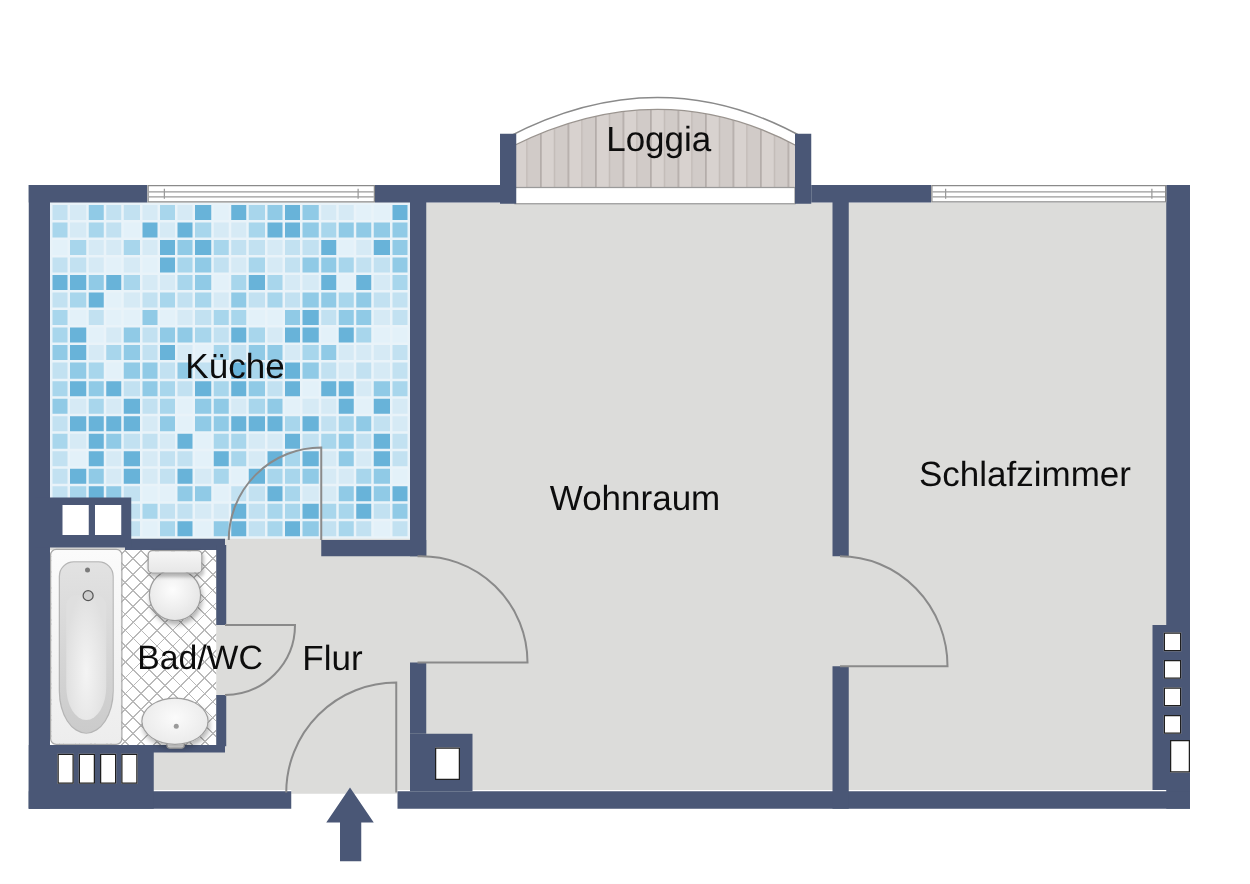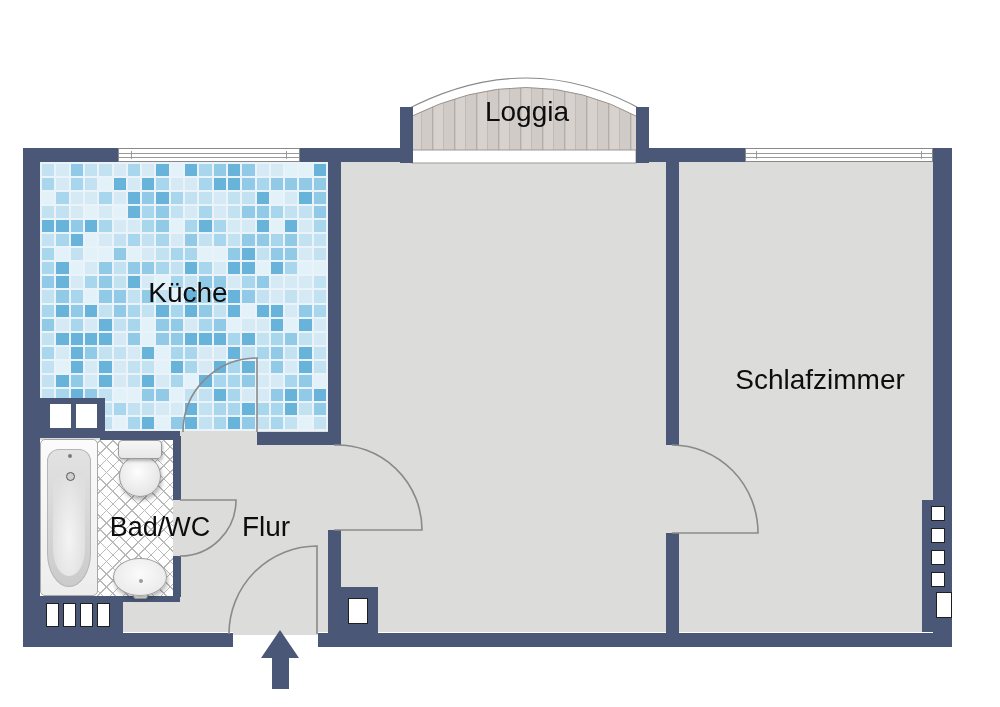--- a/index.html
+++ b/index.html
@@ -566,17 +566,18 @@
       <path d="M 180,500 L 236,500 A 56,56 0 0 1 180,556"></path>
       <path d="M 334,530 L 422,530 A 85,85 0 0 0 334,445"></path>
       <path d="M 672,533 L 758,533 A 86,88 0 0 0 672,445"></path>
       <path d="M 317,634 L 317,546 A 88,88 0 0 0 229,634"></path>
     </g>
     <polygon fill="#4a5776" points="280,630 261,658 272,658 272,689 289,689 289,658 299,658"></polygon>
   </svg>
 
   <div class="room-label" style="left:188px;top:293px;">Küche</div>
   <div class="room-label" style="left:527px;top:112px;">Loggia</div>
+  <div class="room-label" style="left:508px;top:399px;">Wohnraum</div>
   <div class="room-label" style="left:820px;top:380px;">Schlafzimmer</div>
   <div class="room-label" style="left:160px;top:527px;font-size:27px;">Bad/WC</div>
   <div class="room-label" style="left:266px;top:527px;">Flur</div>
 
 </div>
 
 </body></html>

